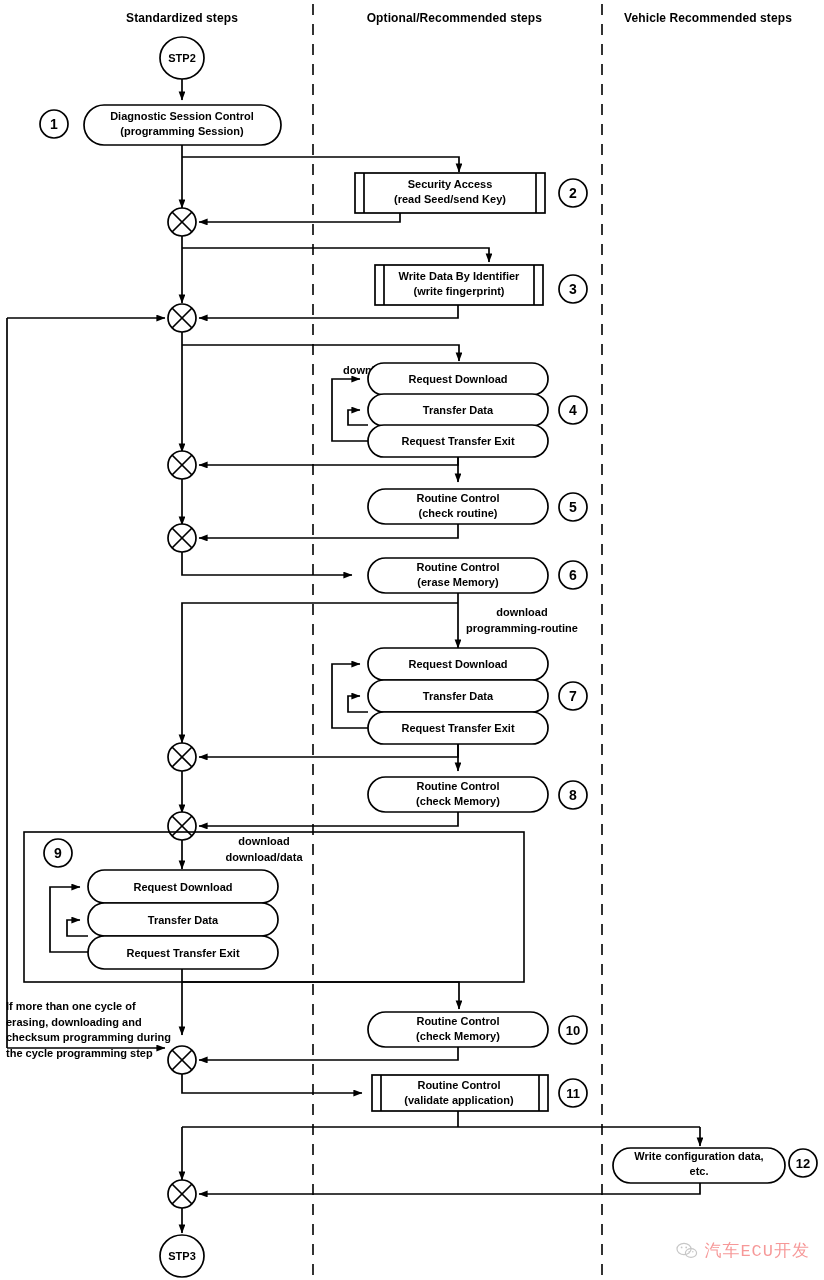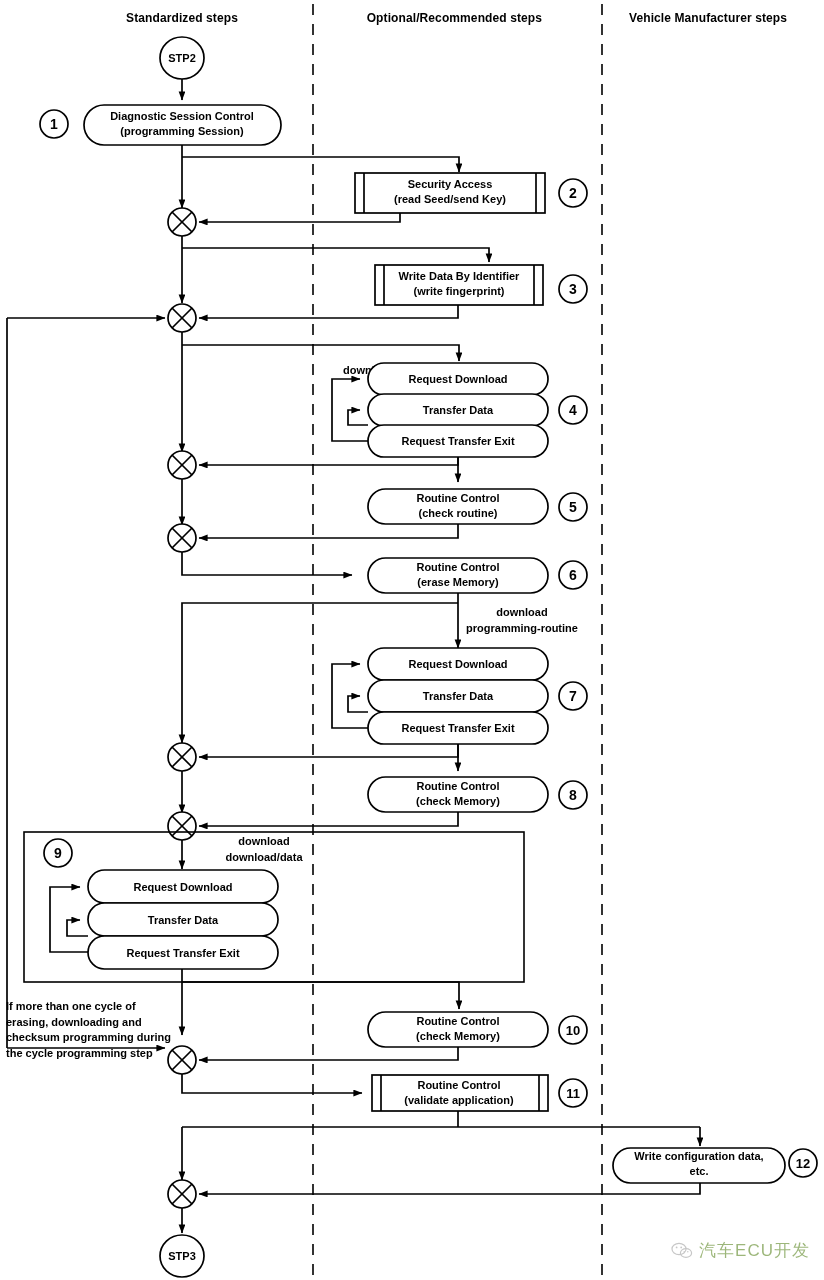--- a/index.html
+++ b/index.html
@@ -5,35 +5,35 @@
   html,body{margin:0;padding:0;background:#ffffff;}
   body{width:824px;height:1280px;position:relative;overflow:hidden;
        font-family:"Liberation Sans","DejaVu Sans",sans-serif;color:#000;}
   #diagram{position:absolute;left:0;top:0;width:824px;height:1280px;}
   .lane-title{position:absolute;font-size:12px;font-weight:bold;text-align:center;
               letter-spacing:.1px;white-space:nowrap;}
   .note{position:absolute;font-size:11px;font-weight:bold;line-height:16px;}
   .note.center{text-align:center;}
   .watermark{position:absolute;right:14px;bottom:18px;display:flex;align-items:center;
              gap:6px;opacity:.55;}
-  .wm-text{font-size:17px;color:#4d7c0f;font-family:Liberation Sans, sans-serif;
+  .wm-text{font-size:17px;color:#ef4444;font-family:Liberation Mono, monospace;
            letter-spacing:1px;}
   svg text{font-family:"Liberation Sans","DejaVu Sans",sans-serif;}
 </style>
 </head>
 <body>
 
 <div class="lane-title" style="left:92px;top:11px;width:180px;">
   <span>Standardized steps</span>
 </div>
 <div class="lane-title" style="left:342px;top:11px;width:200px;text-align:right;">
   <span>Optional/Recommended steps</span>
 </div>
 <div class="lane-title" style="left:613px;top:11px;width:190px;">
-  <span>Vehicle Manufacturer steps</span>
+  <span>Vehicle Recommended steps</span>
 </div>
 
 <div class="note center" style="left:310px;top:324px;width:190px;margin-top:38px;">
   <span>download erase-routine</span>
 </div>
 
 <div class="note center" style="left:452px;top:604px;width:140px;">
   <div>download</div>
   <div>programming-routine</div>
 </div>

